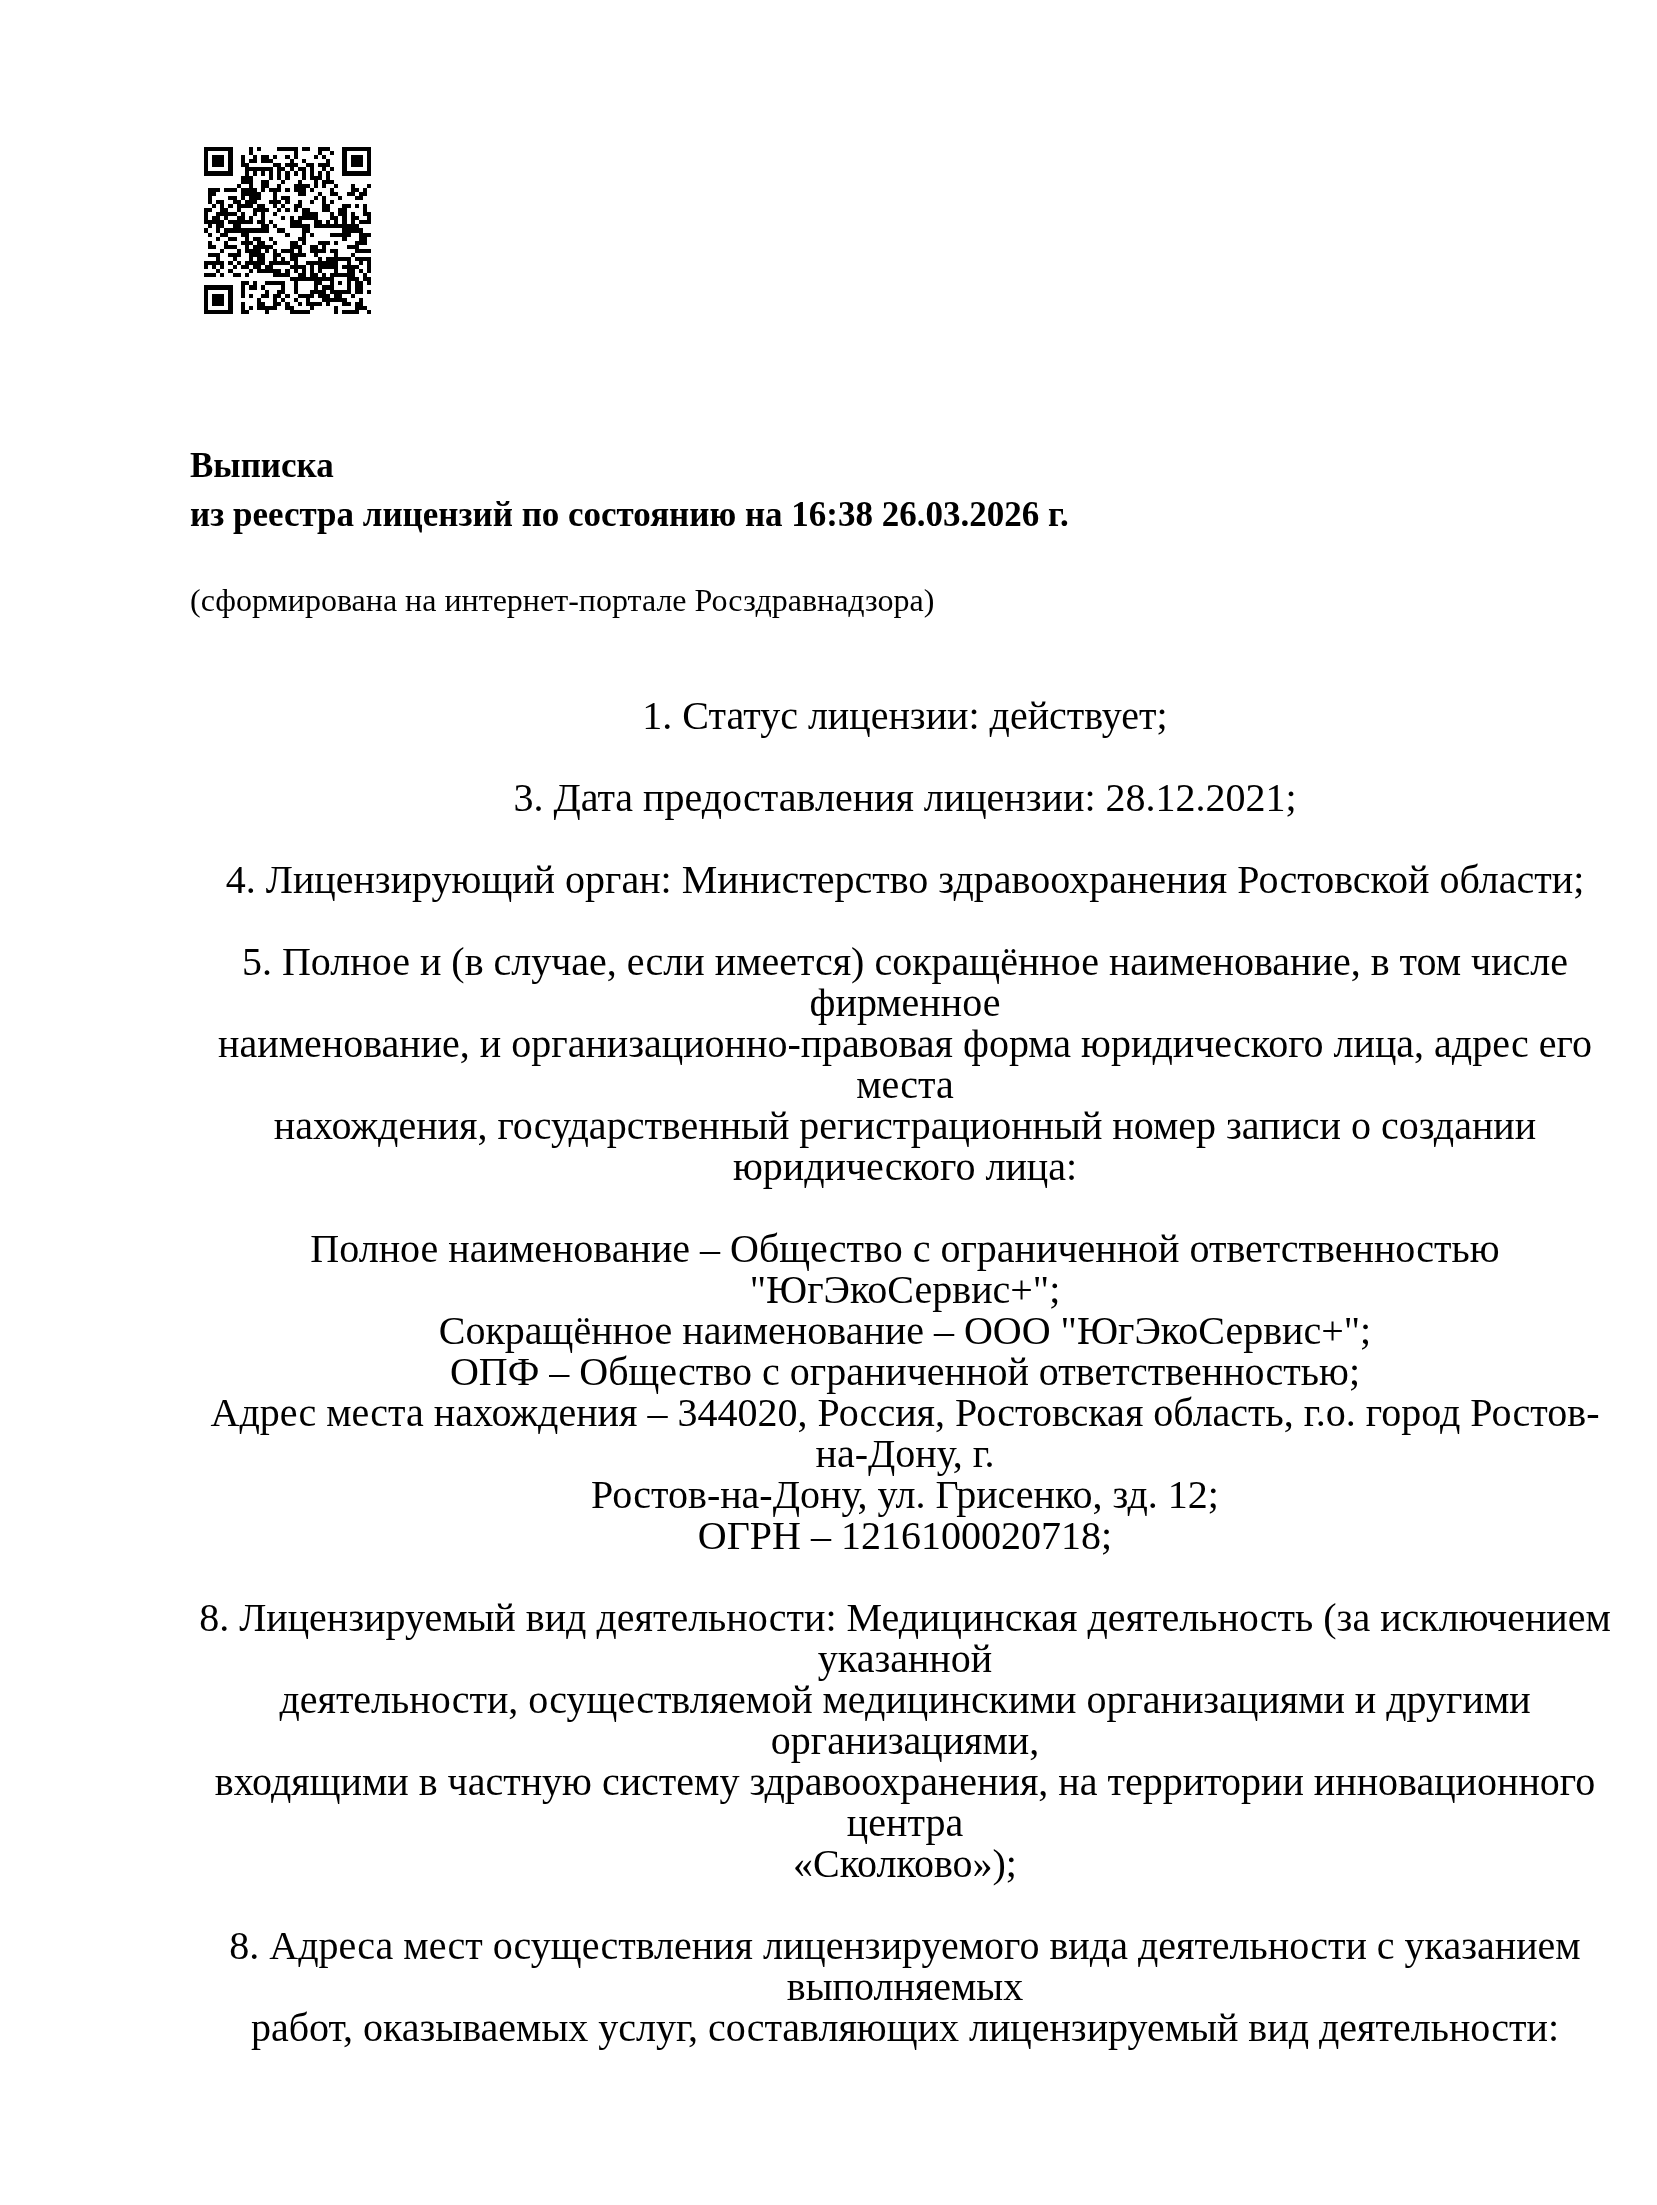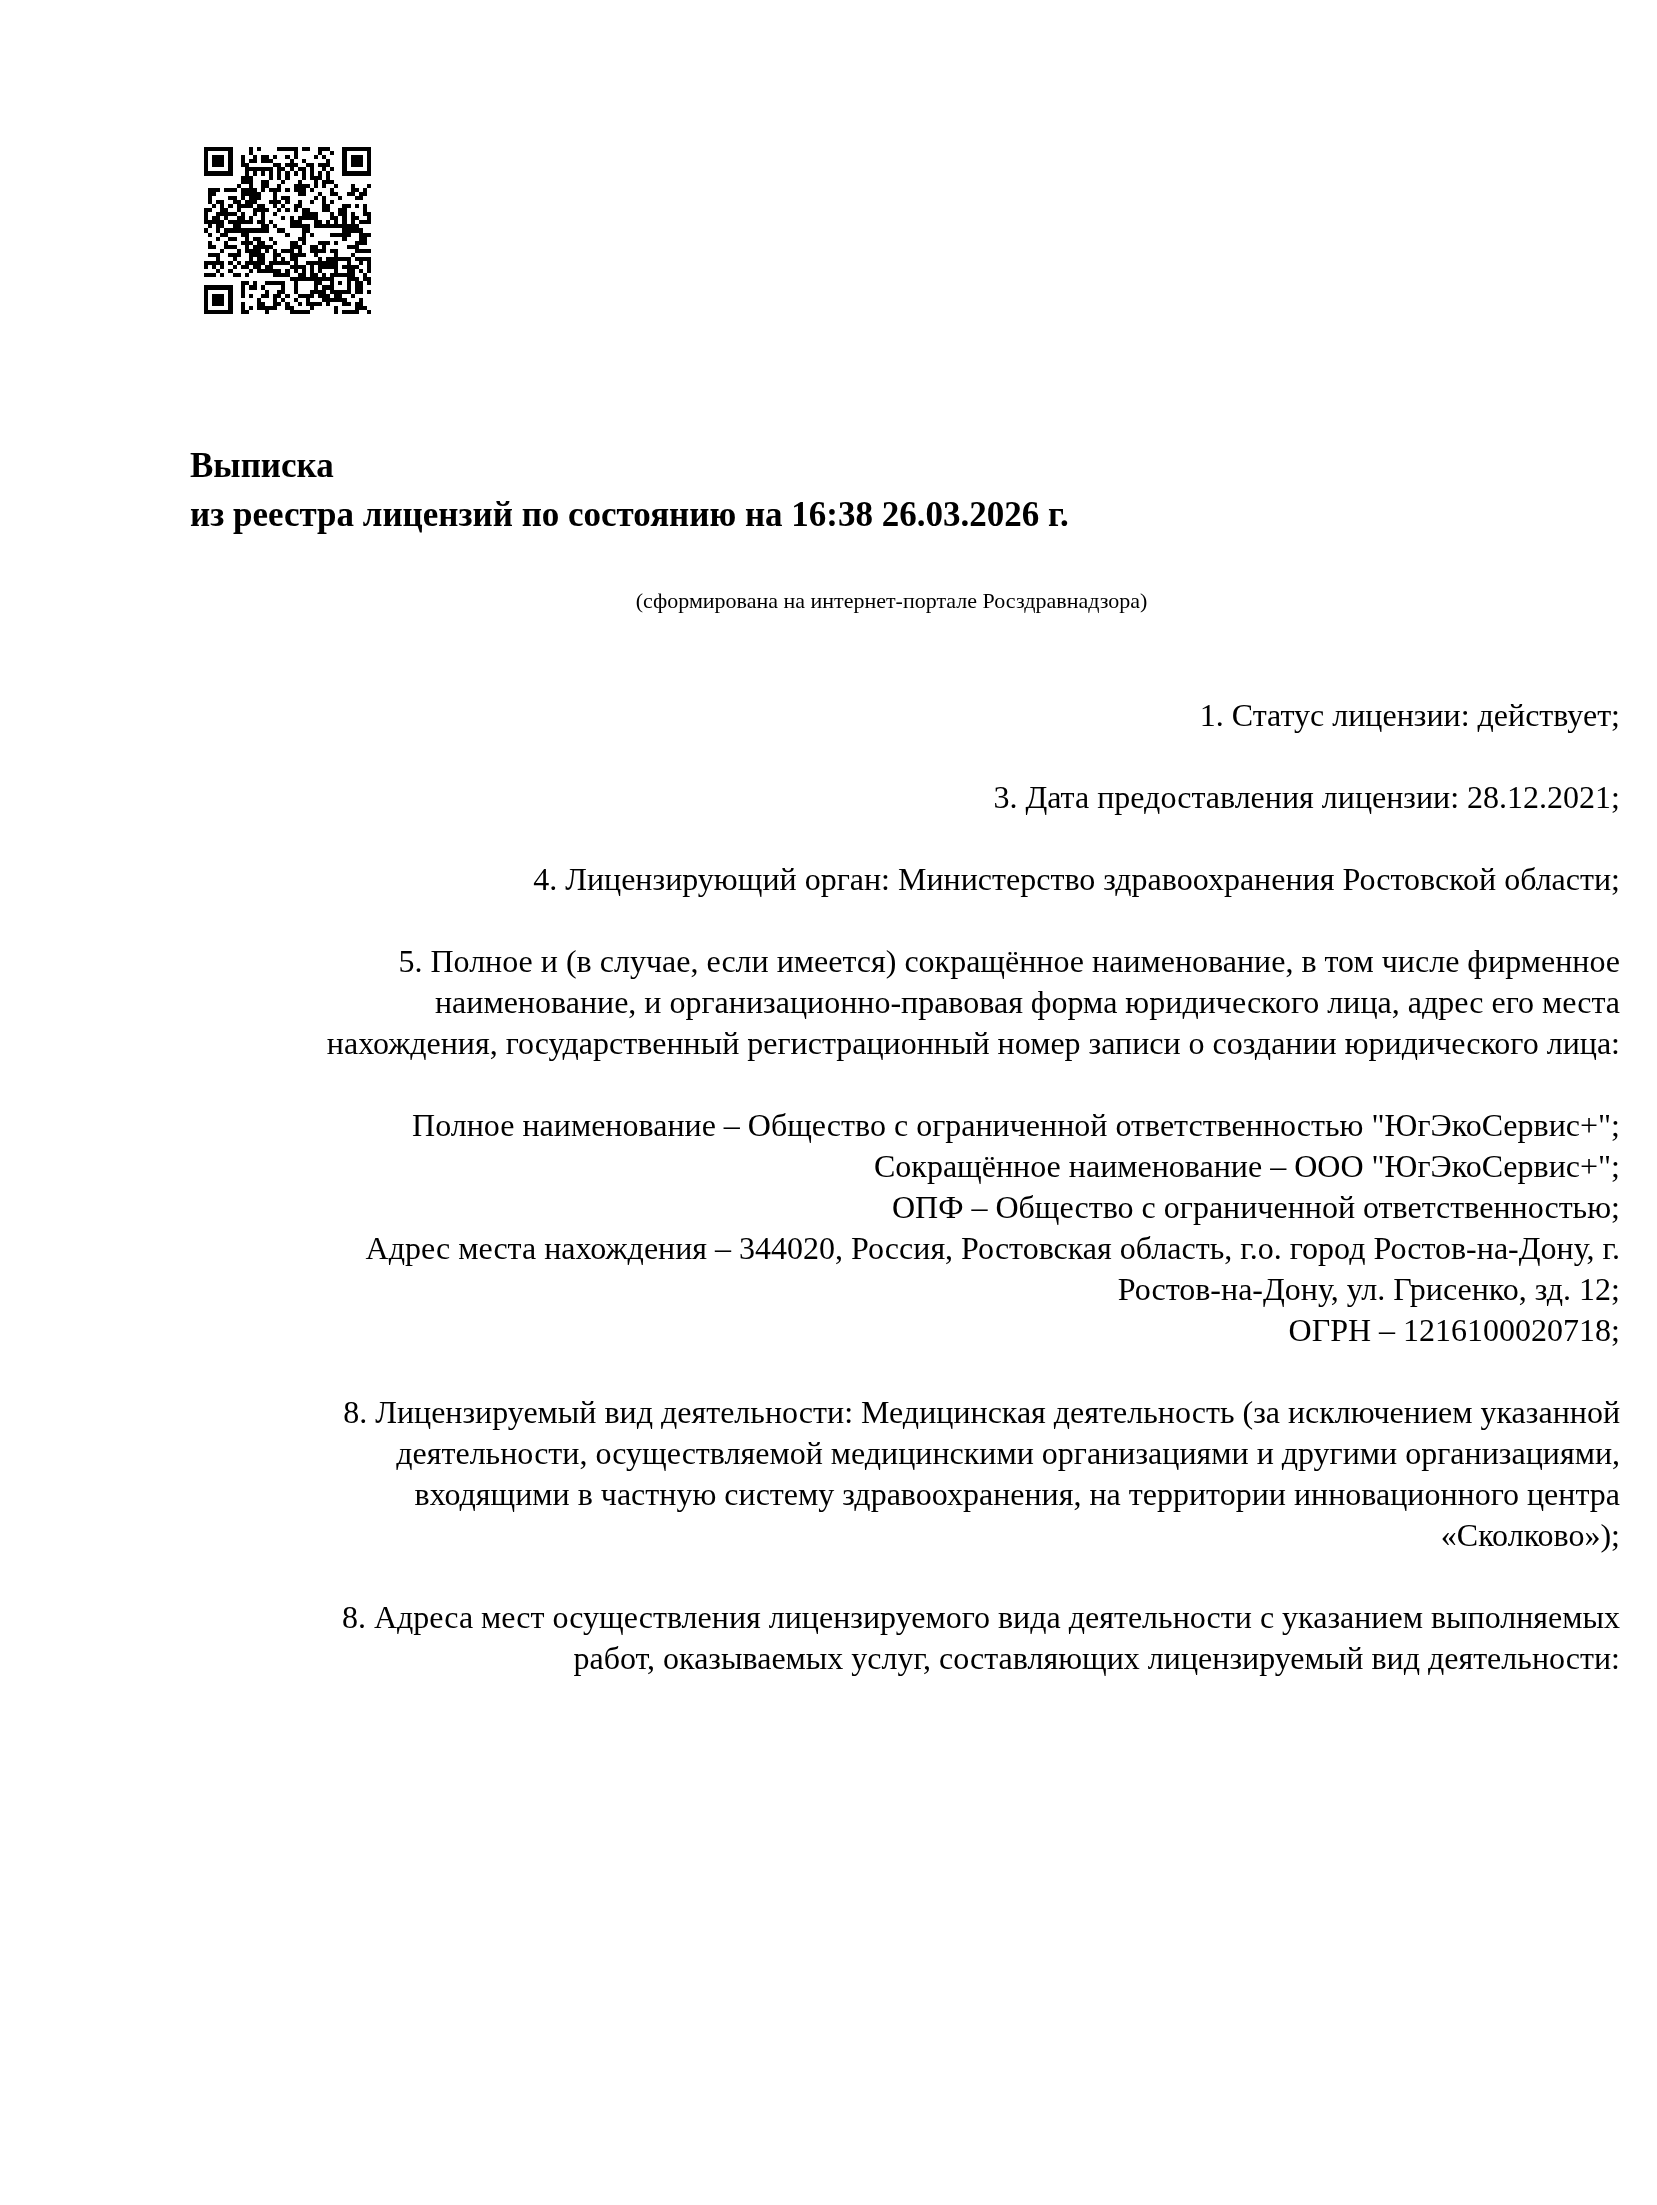--- a/index.html
+++ b/index.html
@@ -29,37 +29,37 @@
     font-size: 35px;
     line-height: 49px;
     font-weight: bold;
     white-space: pre-line;
   }
   .subtitle {
     position: absolute;
     left: 190px;
     top: 583px;
     width: 1403px;
-    text-align: center;
-    font-size: 22px;
+    text-align: left;
+    font-size: 32px;
     line-height: 35px;
     white-space: pre-line;
   }
   .content {
     position: absolute;
     left: 190px;
     top: 695px;
     width: 1430px;
   }
   .para {
     margin: 0 0 41px 0;
-    font-size: 32px;
+    font-size: 40px;
     line-height: 41px;
     white-space: pre-line;
-    text-align: right;
+    text-align: center;
   }
 </style>
 </head>
 <body>
 
 <div class="qr">
   <svg viewBox="0 0 41 41" xmlns="http://www.w3.org/2000/svg" fill="#000000">
       <rect x="11" y="0" width="1" height="1"></rect>
       <rect x="13" y="0" width="1" height="1"></rect>
       <rect x="18" y="0" width="1" height="1"></rect>

